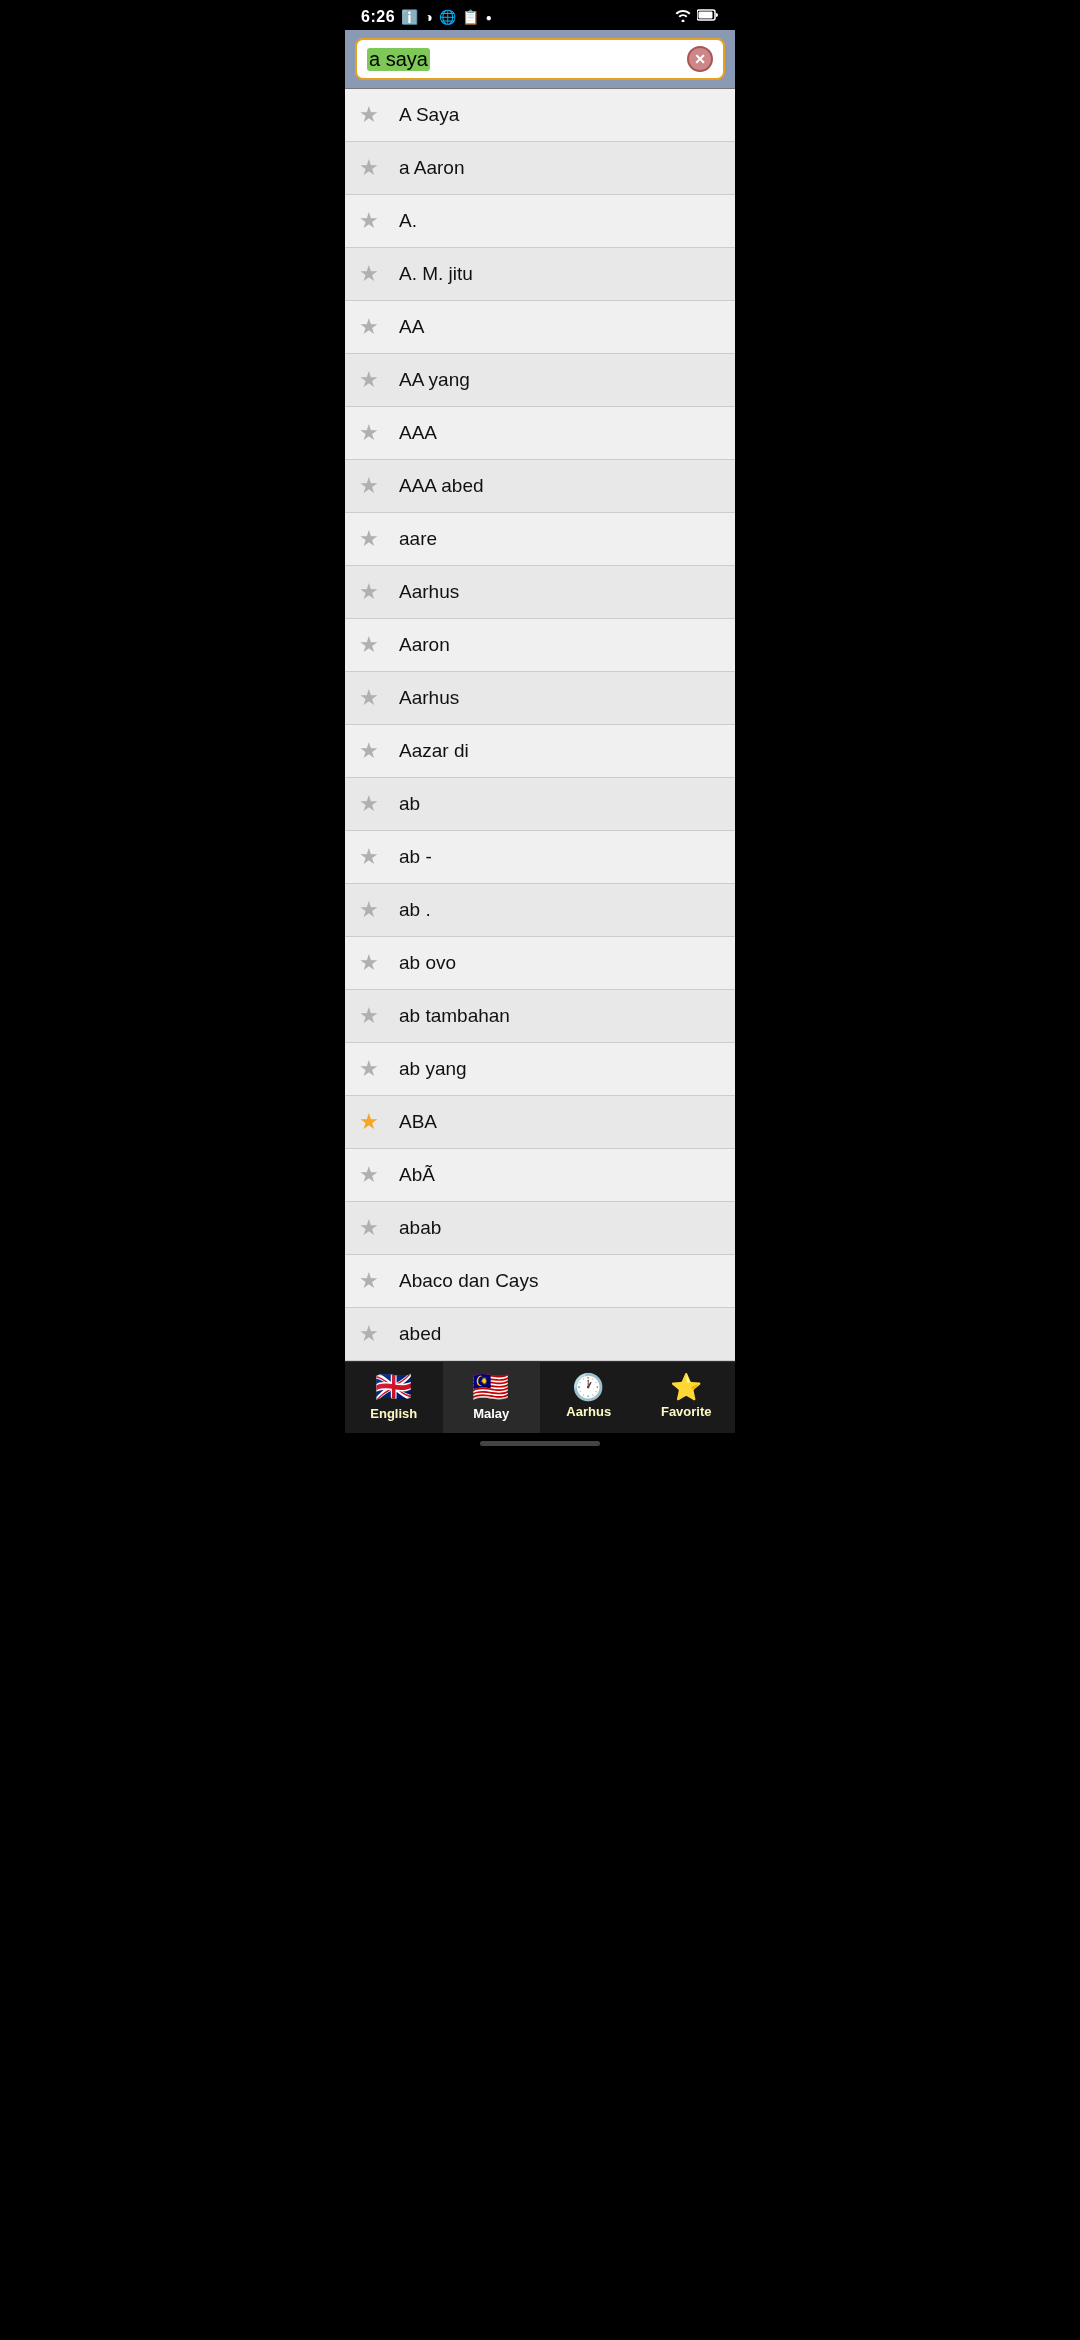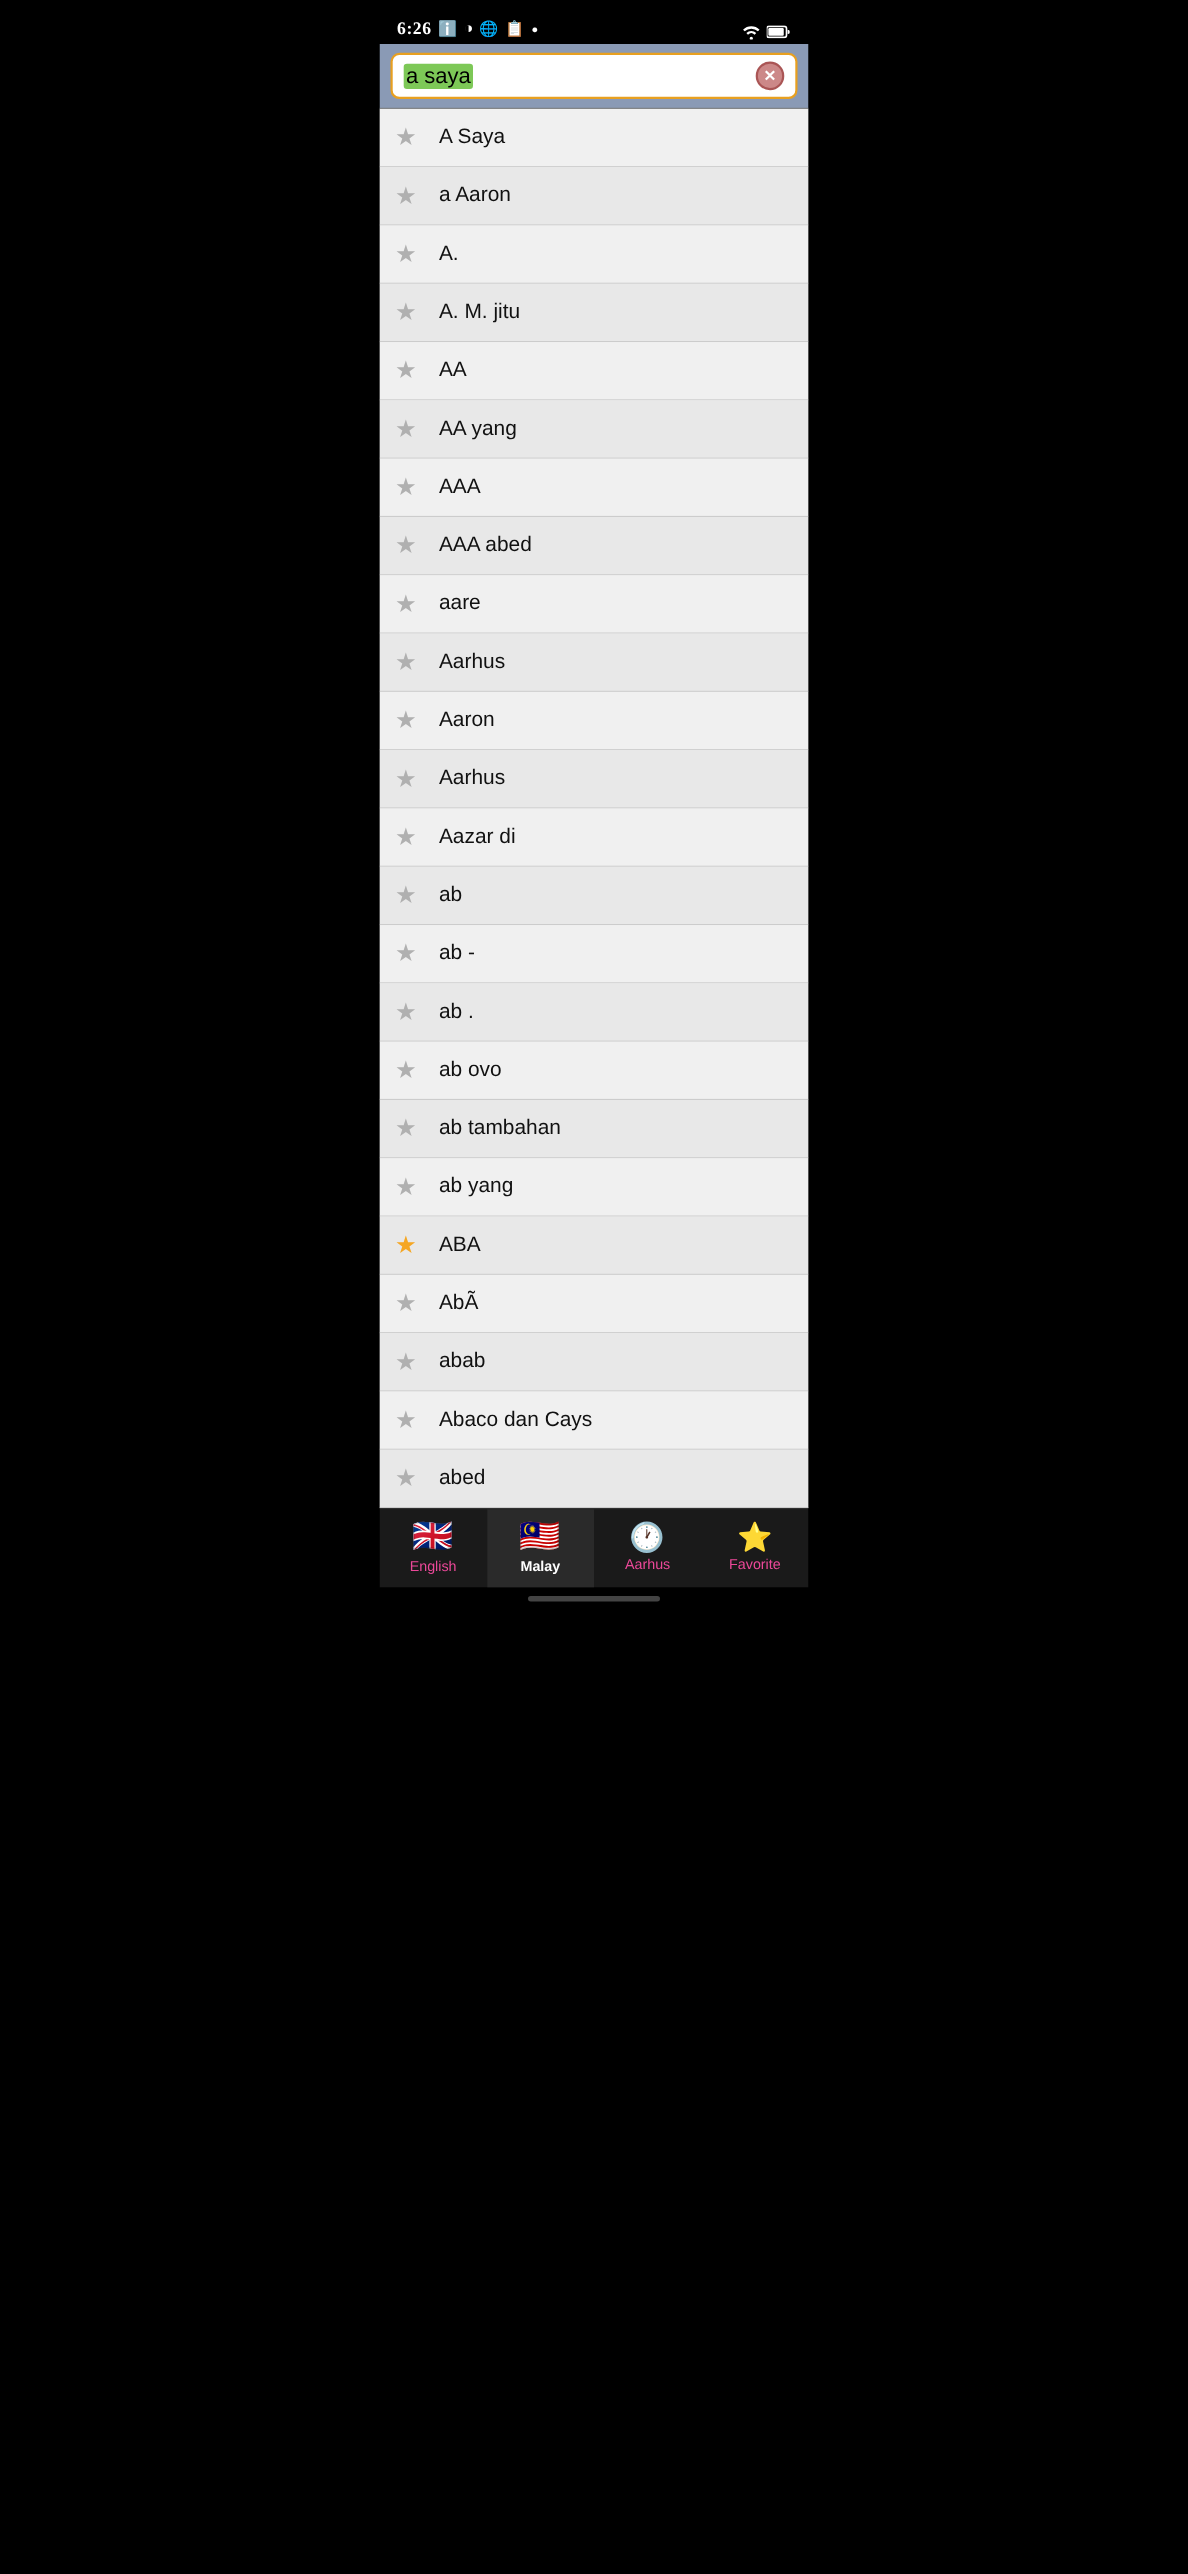--- a/index.html
+++ b/index.html
@@ -14,25 +14,24 @@
       position: relative;
       overflow-x: hidden;
     }
 
     
     .status-bar {
       background: #000;
       color: #fff;
       display: flex;
       justify-content: space-between;
-      align-items: flex-end;
-      padding: 18px 16px 4px;
+      align-items: flex-start;
+      padding: 8px 16px 4px;
       font-size: 15px;
       font-weight: 600;
-      font-family: Liberation Serif, serif;
     }
 
     .status-left {
       display: flex;
       align-items: center;
       gap: 6px;
     }
 
     .status-time {
       font-size: 16px;
@@ -162,22 +161,22 @@
       line-height: 1;
     }
 
     .nav-icon {
       font-size: 26px;
       line-height: 1;
     }
 
     .nav-label {
       font-size: 13px;
-      color: #ec4899;
-      font-weight: 400;
+      color: #fef9c3;
+      font-weight: 700;
     }
 
     .nav-item.active .nav-label {
       color: #fff;
       font-weight: 700;
     }
 
     .home-indicator {
       background: #000;
       height: 20px;

